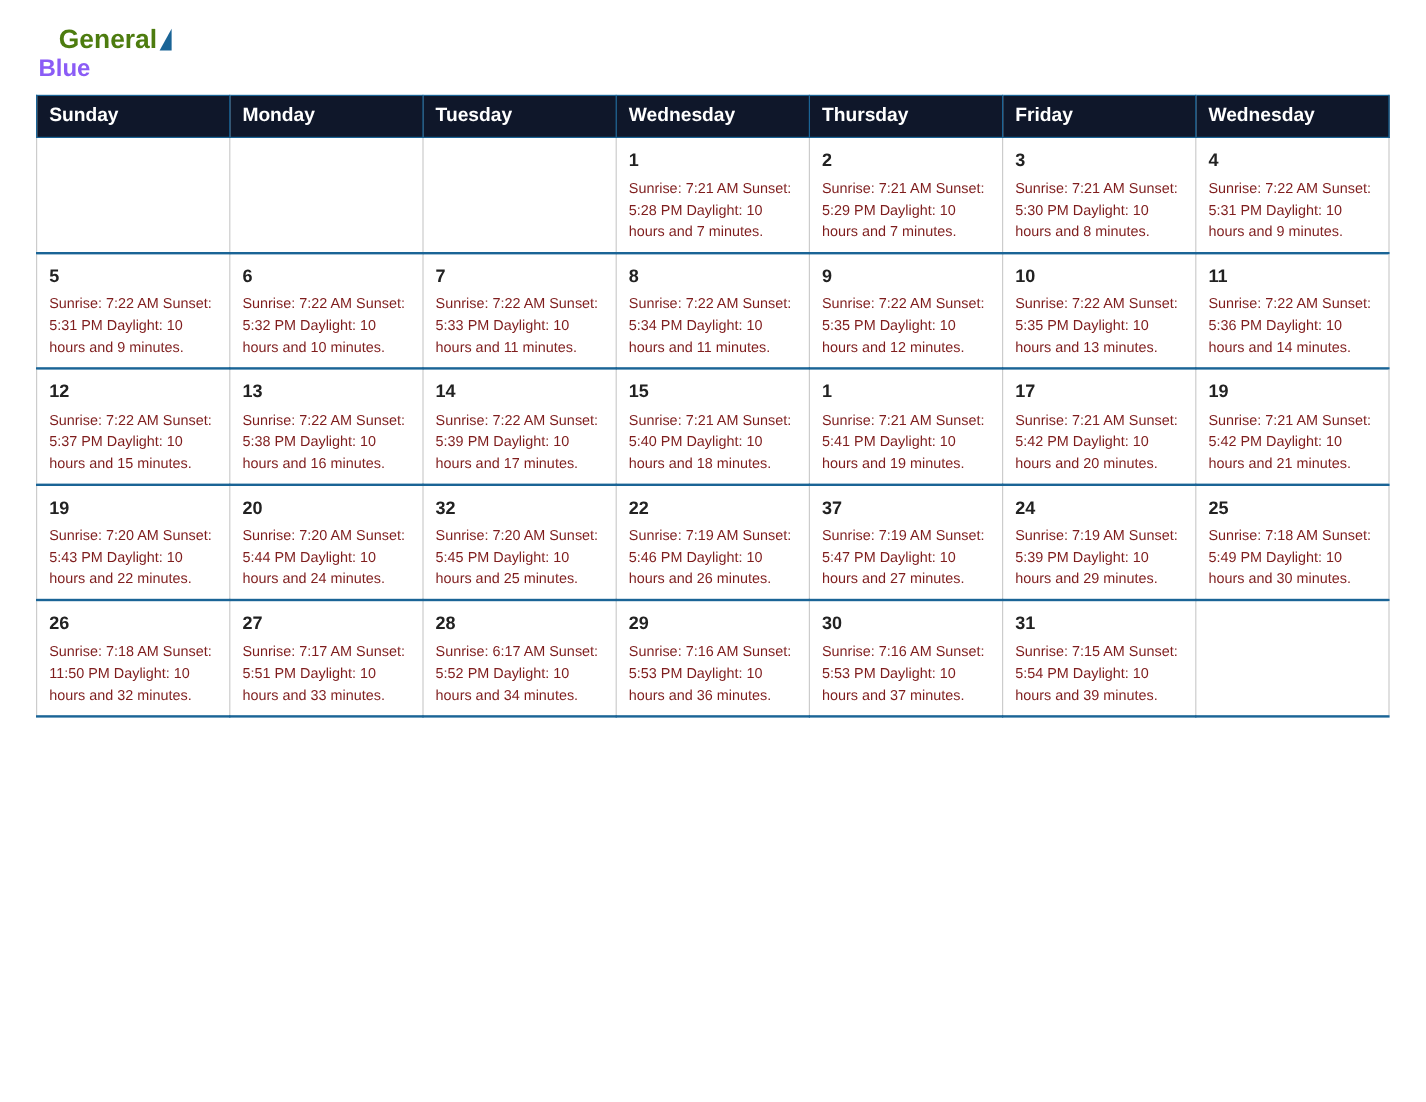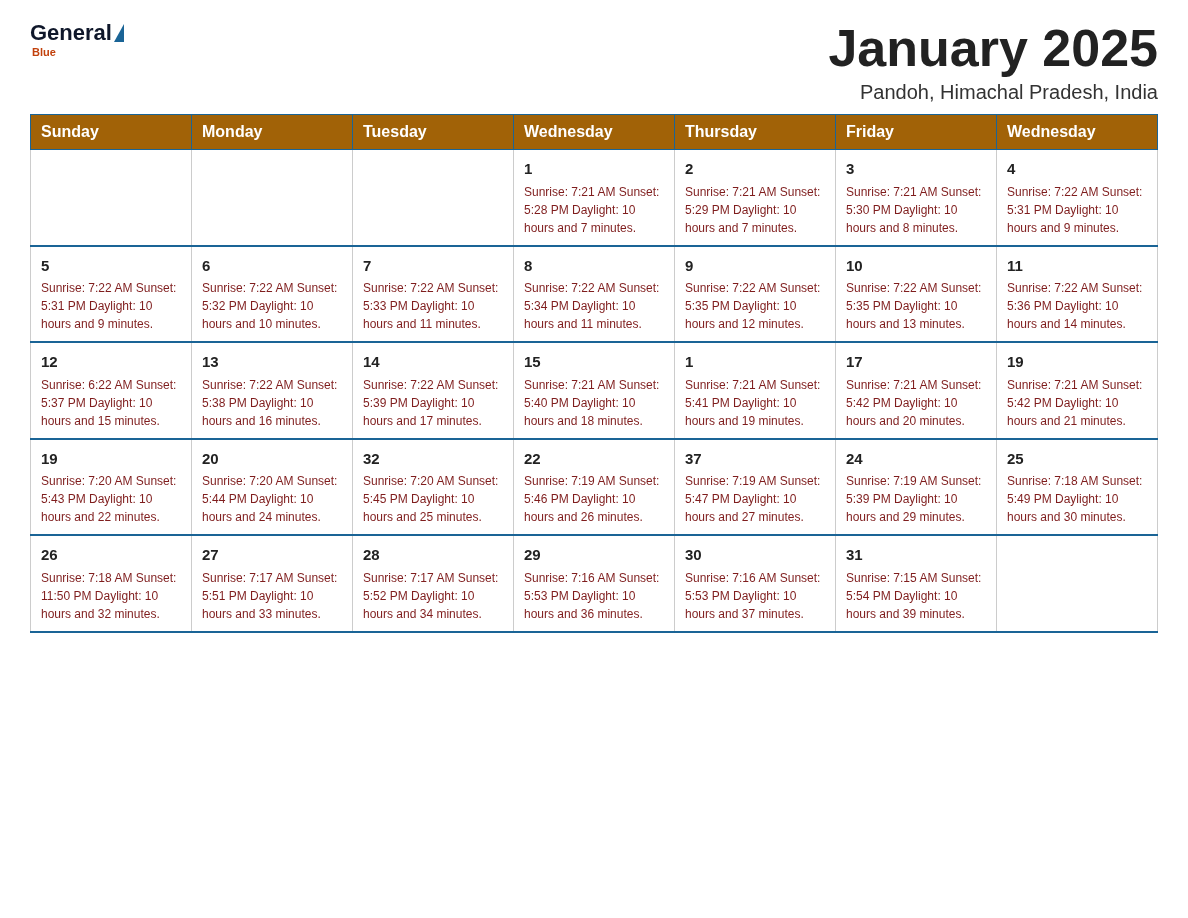--- a/index.html
+++ b/index.html
@@ -22,34 +22,34 @@
       flex-direction: column;
       align-items: flex-start;
     }
     .logo-text {
       display: flex;
       align-items: center;
       font-size: 22px;
       font-weight: bold;
       color: #333;
     }
-    .logo-general { color: #0f172a; font-weight: bold; }
+    .logo-general { color: #4d7c0f; font-weight: bold; margin-left: 19px; }
     .logo-triangle {
       display: inline-block;
       width: 0;
       height: 0;
       border-left: 10px solid transparent;
       border-right: 0px solid transparent;
       border-bottom: 18px solid #1a6496;
       margin-left: 2px;
       margin-right: 2px;
     }
     .logo-sub {
-      color: #c2410c;
-      font-size: 11px;
+      color: #8b5cf6;
+      font-size: 20px;
       margin-left: 2px;
       font-weight: bold;
     }
     .title-section {
       text-align: right;
     }
     .calendar-title {
       font-size: 52px;
       font-weight: bold;
       color: #222;
@@ -59,21 +59,21 @@
       font-size: 20px;
       color: #333;
       margin-top: 4px;
     }
     table {
       width: 100%;
       border-collapse: collapse;
       margin-top: 10px;
     }
     thead tr {
-      background-color: #a16207;
+      background-color: #0f172a;
     }
     thead th {
       color: #fff;
       font-size: 16px;
       font-weight: bold;
       padding: 8px 10px;
       text-align: left;
       border: 1px solid #1a6496;
     }
     tbody tr {
@@ -105,24 +105,20 @@
 </head>
 <body>
 
 <div class="header">
   <div class="logo">
     <div class="logo-text">
       <span class="logo-general">General</span>
         <span class="logo-triangle"></span>
     </div>
     <div class="logo-sub">Blue</div>
-  </div>
-  <div class="title-section">
-    <div class="calendar-title">January 2025</div>
-    <div class="calendar-subtitle">Pandoh, Himachal Pradesh, India</div>
   </div>
 </div>
 
 <table>
   <thead>
     <tr>
     <th>Sunday</th>
         <th>Monday</th>
         <th>Tuesday</th>
         <th>Wednesday</th>
@@ -201,21 +197,21 @@
         <td>
           <span class="day-number">11</span>
           <div class="day-info">Sunrise: 7:22 AM
 Sunset: 5:36 PM
 Daylight: 10 hours and 14 minutes.</div>
         </td>
       </tr>
       <tr>
         <td>
           <span class="day-number">12</span>
-          <div class="day-info">Sunrise: 6:22 AM
+          <div class="day-info">Sunrise: 7:22 AM
 Sunset: 5:37 PM
 Daylight: 10 hours and 15 minutes.</div>
         </td>
         <td>
           <span class="day-number">13</span>
           <div class="day-info">Sunrise: 7:22 AM
 Sunset: 5:38 PM
 Daylight: 10 hours and 16 minutes.</div>
         </td>
         <td>
@@ -301,21 +297,21 @@
 Daylight: 10 hours and 32 minutes.</div>
         </td>
         <td>
           <span class="day-number">27</span>
           <div class="day-info">Sunrise: 7:17 AM
 Sunset: 5:51 PM
 Daylight: 10 hours and 33 minutes.</div>
         </td>
         <td>
           <span class="day-number">28</span>
-          <div class="day-info">Sunrise: 7:17 AM
+          <div class="day-info">Sunrise: 6:17 AM
 Sunset: 5:52 PM
 Daylight: 10 hours and 34 minutes.</div>
         </td>
         <td>
           <span class="day-number">29</span>
           <div class="day-info">Sunrise: 7:16 AM
 Sunset: 5:53 PM
 Daylight: 10 hours and 36 minutes.</div>
         </td>
         <td>

